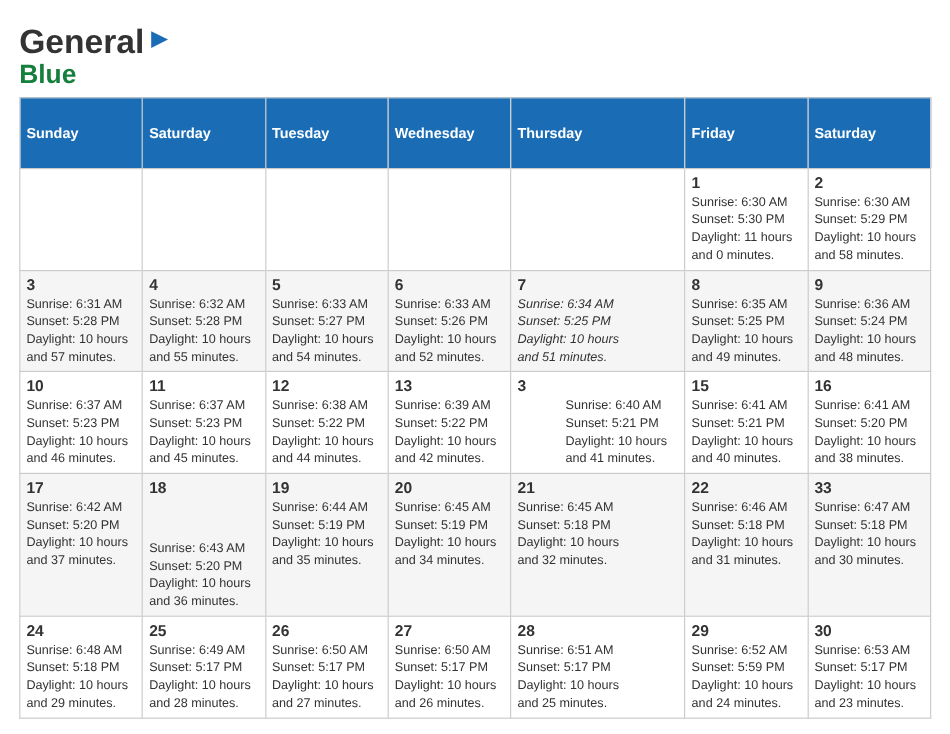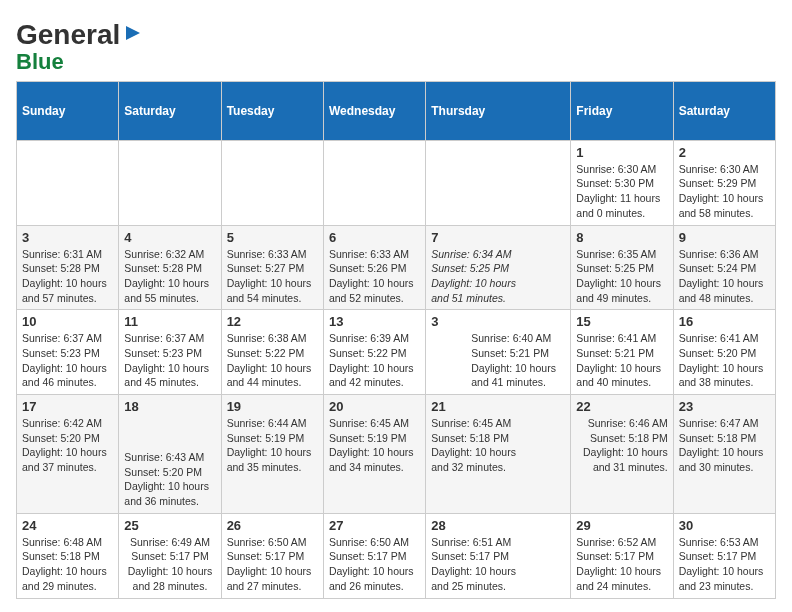--- a/index.html
+++ b/index.html
@@ -261,44 +261,44 @@
         </td>
         <td>
           <span class="day-num">21</span>
           <div class="day-info" style="white-space: pre-line;">Sunrise: 6:45 AM
 Sunset: 5:18 PM
 Daylight: 10 hours
 and 32 minutes.</div>
         </td>
         <td>
           <span class="day-num">22</span>
-          <div class="day-info" style="white-space: pre-line; text-align: right;">Sunrise: 6:46 AM
+          <div class="day-info" style="white-space: pre-line;">Sunrise: 6:46 AM
 Sunset: 5:18 PM
 Daylight: 10 hours
 and 31 minutes.</div>
         </td>
         <td>
-          <span class="day-num">23</span>
+          <span class="day-num">33</span>
           <div class="day-info" style="white-space: pre-line;">Sunrise: 6:47 AM
 Sunset: 5:18 PM
 Daylight: 10 hours
 and 30 minutes.</div>
         </td>
       </tr>
       <tr>
         <td>
           <span class="day-num">24</span>
           <div class="day-info" style="white-space: pre-line;">Sunrise: 6:48 AM
 Sunset: 5:18 PM
 Daylight: 10 hours
 and 29 minutes.</div>
         </td>
         <td>
           <span class="day-num">25</span>
-          <div class="day-info" style="white-space: pre-line; text-align: center;">Sunrise: 6:49 AM
+          <div class="day-info" style="white-space: pre-line;">Sunrise: 6:49 AM
 Sunset: 5:17 PM
 Daylight: 10 hours
 and 28 minutes.</div>
         </td>
         <td>
           <span class="day-num">26</span>
           <div class="day-info" style="white-space: pre-line;">Sunrise: 6:50 AM
 Sunset: 5:17 PM
 Daylight: 10 hours
 and 27 minutes.</div>
@@ -313,21 +313,21 @@
         <td>
           <span class="day-num">28</span>
           <div class="day-info" style="white-space: pre-line;">Sunrise: 6:51 AM
 Sunset: 5:17 PM
 Daylight: 10 hours
 and 25 minutes.</div>
         </td>
         <td>
           <span class="day-num">29</span>
           <div class="day-info" style="white-space: pre-line;">Sunrise: 6:52 AM
-Sunset: 5:17 PM
+Sunset: 5:59 PM
 Daylight: 10 hours
 and 24 minutes.</div>
         </td>
         <td>
           <span class="day-num">30</span>
           <div class="day-info" style="white-space: pre-line;">Sunrise: 6:53 AM
 Sunset: 5:17 PM
 Daylight: 10 hours
 and 23 minutes.</div>
         </td>

